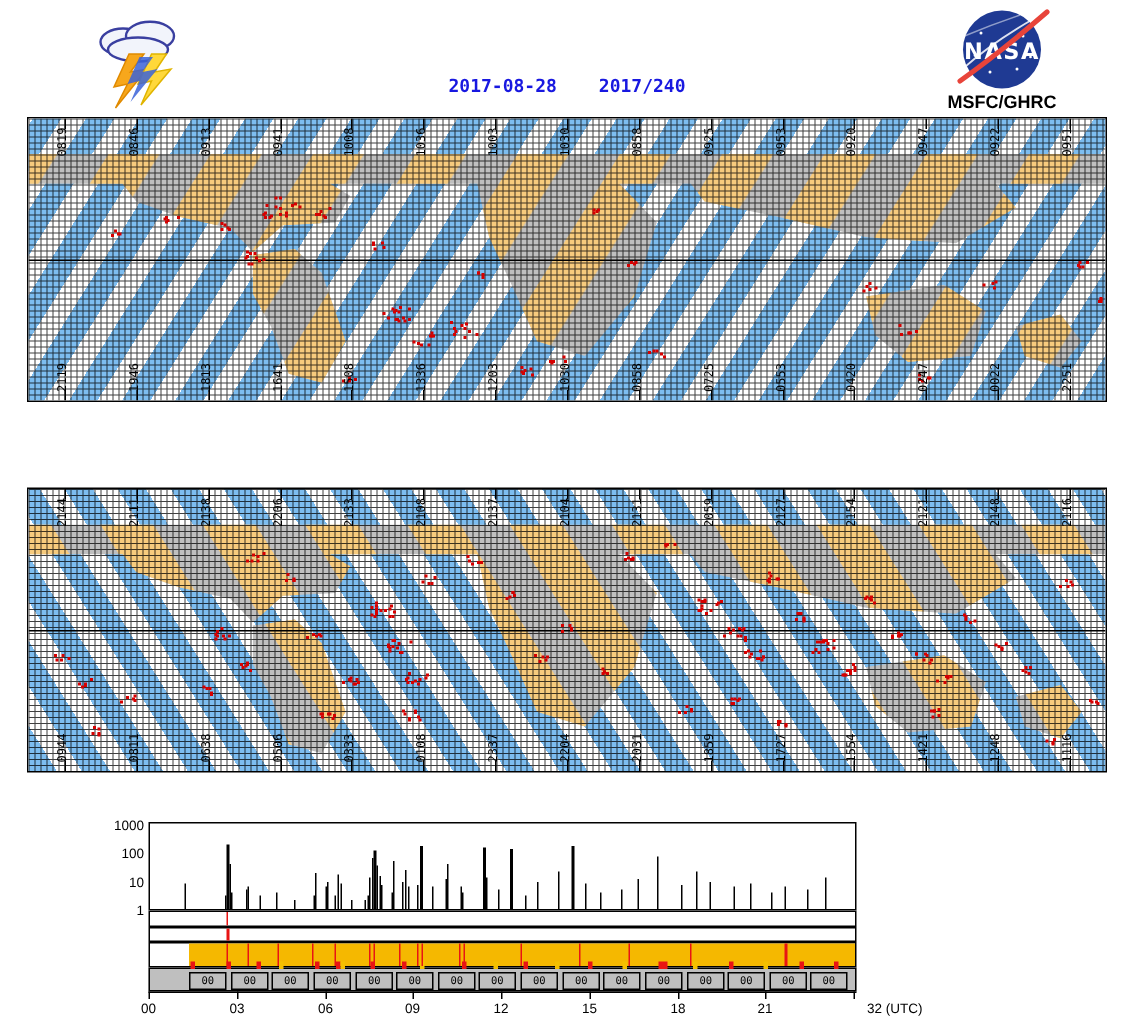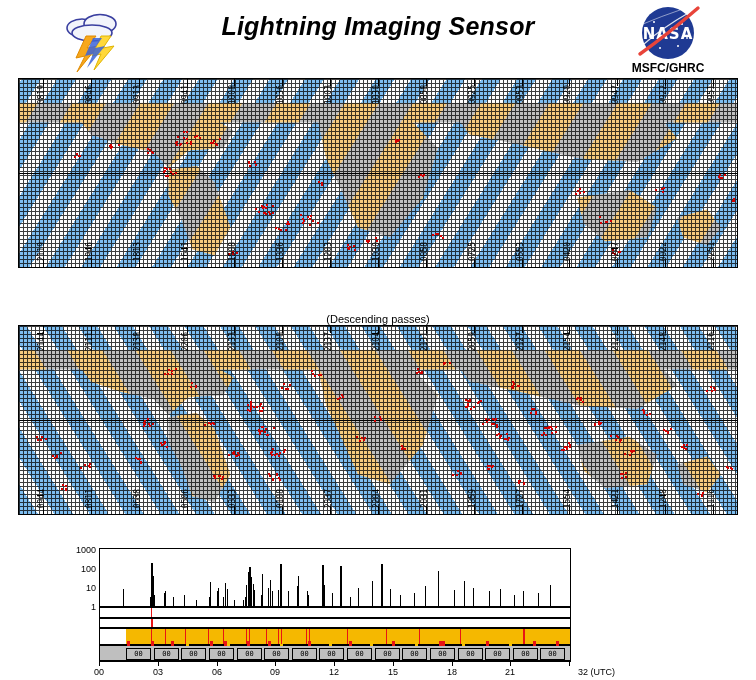--- a/index.html
+++ b/index.html
@@ -122,22 +122,24 @@
       <g>
         <ellipse cx="26" cy="22" rx="15" ry="9" fill="#f2f4fb" stroke="#3a3fa0" stroke-width="1.6"></ellipse>
         <ellipse cx="44" cy="18" rx="16" ry="9.5" fill="#f2f4fb" stroke="#3a3fa0" stroke-width="1.6"></ellipse>
         <ellipse cx="36" cy="27" rx="20" ry="8" fill="#f2f4fb" stroke="#3a3fa0" stroke-width="1.6"></ellipse>
         <polygon points="30,30 20,52 29,50 21,66 42,40 31,42 40,30" fill="#f7a71c" stroke="#e08a00" stroke-width="1"></polygon>
         <polygon points="45,30 36,50 45,48 38,64 58,40 47,42 55,30" fill="#ffd83a" stroke="#e0b400" stroke-width="1"></polygon>
         <polygon points="37,32 29,50 37,48 31,62 49,40 39,42 46,32" fill="#3b63d8" opacity="0.85"></polygon>
       </g>
     </svg>
 
-    <div id="title">Lightning Imaging Sensor</div>
-
+
+    <div id="datebar">
+      <span id="date-main">2017-08-28</span><span id="date-doy">2017/240</span>
+    </div>
 
 
     <svg id="nasa-logo" viewBox="0 0 72 58">
       <circle cx="36" cy="29" r="26" fill="#1f3a93"></circle>
       <path d="M12 40 Q30 24 58 8" stroke="#ffffff" stroke-width="1.2" fill="none" opacity="0.85"></path>
       <path d="M11 20 Q30 12 48 6" stroke="#ffffff" stroke-width="1" fill="none" opacity="0.5"></path>
       <circle cx="22" cy="18" r="1" fill="#fff"></circle>
         <circle cx="50" cy="20" r="1" fill="#fff"></circle>
       <circle cx="28" cy="44" r="1" fill="#fff"></circle>
         <circle cx="46" cy="42" r="1" fill="#fff"></circle>
@@ -399,21 +401,20 @@
         <div class="vlabel bot" style="left: 402px;">0858</div>
         <div class="vlabel bot" style="left: 450px;">0725</div>
         <div class="vlabel bot" style="left: 498px;">0553</div>
         <div class="vlabel bot" style="left: 545px;">0420</div>
         <div class="vlabel bot" style="left: 593px;">0247</div>
         <div class="vlabel bot" style="left: 641px;">0022</div>
         <div class="vlabel bot" style="left: 689px;">2251</div>
       </div>
   </div>
 
-  <div id="subtitle-desc">(Descending passes)</div>
 
   <div id="map-descending" class="map-panel">
     <div class="map-layer swath" style="background-image:repeating-linear-gradient(58deg,#7dbdf0 0px,#7dbdf0 16px,#ffffff 16px,#ffffff 30px);"></div>
     <svg class="map-layer" viewBox="0 0 720 190" preserveAspectRatio="none">
       <defs>
         <clipPath id="landclipD">
           <path d="M60,40 L120,30 L185,34 L215,52 L205,70 L170,72 L150,90 L135,74 L100,66 L72,56 Z
                    M150,92 L178,88 L196,104 L212,150 L196,178 L174,172 L162,140 L150,118 Z
                    M300,44 L345,36 L395,44 L420,70 L405,120 L372,160 L340,150 L322,110 L308,80 Z
                    M432,30 L530,24 L600,40 L640,36 L660,60 L620,84 L560,80 L500,66 L452,56 Z

